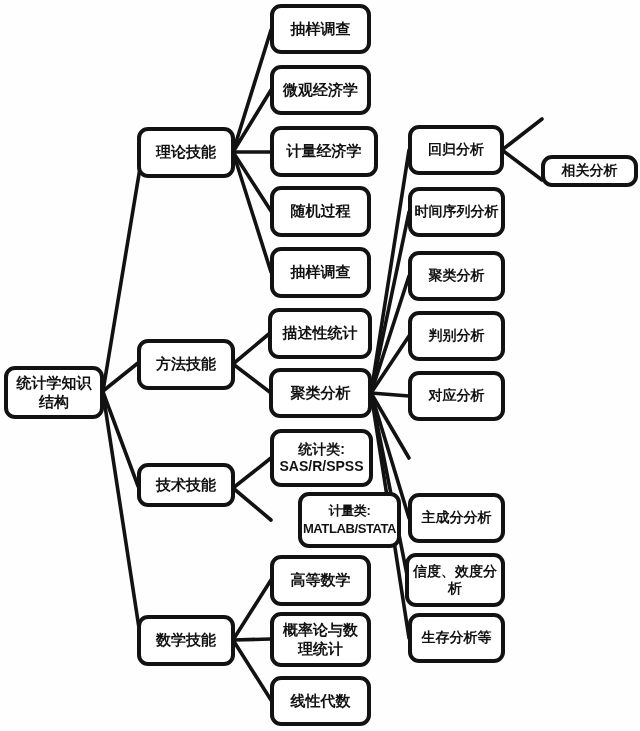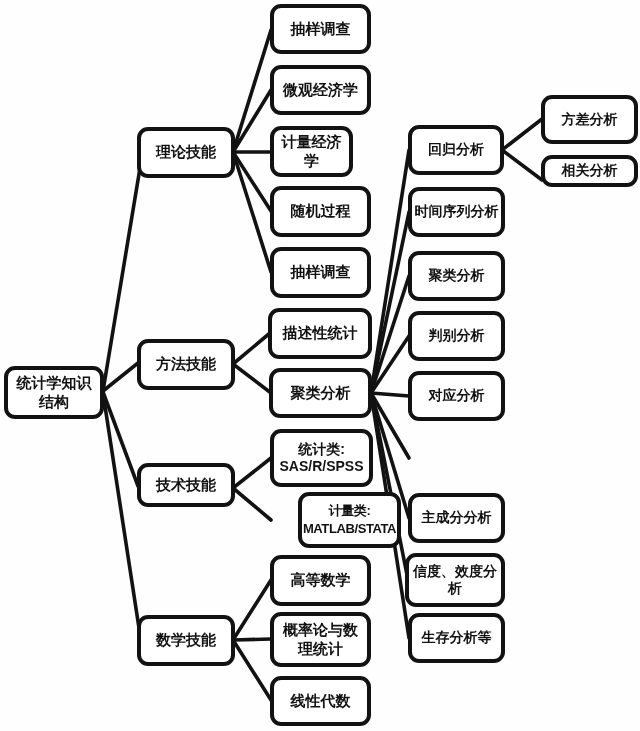--- a/index.html
+++ b/index.html
@@ -63,21 +63,21 @@
 
   <div class="node" style="left:4px;top:366px;width:100px;height:53px">统计学知识结构</div>
 
   <div class="node" style="left:137px;top:127px;width:98px;height:51px">理论技能</div>
   <div class="node" style="left:137px;top:339px;width:98px;height:51px">方法技能</div>
   <div class="node" style="left:137px;top:463px;width:98px;height:44px">技术技能</div>
   <div class="node" style="left:137px;top:615px;width:98px;height:51px">数学技能</div>
 
   <div class="node" style="left:270px;top:4px;width:101px;height:50px">抽样调查</div>
   <div class="node" style="left:270px;top:65px;width:101px;height:50px">微观经济学</div>
-  <div class="node" style="left:270px;top:126px;width:83px;height:51px">计量经济学</div>
+  <div class="node" style="left:270px;top:126px;width:108px;height:51px">计量经济学</div>
   <div class="node" style="left:270px;top:186px;width:101px;height:51px">随机过程</div>
   <div class="node" style="left:270px;top:247px;width:101px;height:51px">抽样调查</div>
 
   <div class="node" style="left:268px;top:308px;width:104px;height:51px">描述性统计</div>
   <div class="node" style="left:269px;top:368px;width:103px;height:50px">聚类分析</div>
 
   <div class="node fs14" style="left:270px;top:429px;width:103px;height:58px">统计类:
 SAS/R/SPSS</div>
   <div class="node condensed" style="left:270px;top:492px;width:103px;height:56px">计量类:
 MATLAB/STATA</div>
@@ -88,16 +88,15 @@
 
   <div class="node fs14" style="left:408px;top:125px;width:96px;height:50px">回归分析</div>
   <div class="node fs14" style="left:408px;top:187px;width:97px;height:50px">时间序列分析</div>
   <div class="node fs14" style="left:408px;top:251px;width:97px;height:50px">聚类分析</div>
   <div class="node fs14" style="left:408px;top:311px;width:97px;height:50px">判别分析</div>
   <div class="node fs14" style="left:408px;top:371px;width:97px;height:50px">对应分析</div>
   <div class="node fs14" style="left:408px;top:493px;width:97px;height:50px">主成分分析</div>
   <div class="node fs14" style="left:405px;top:553px;width:100px;height:54px">信度、效度分析</div>
   <div class="node fs14" style="left:408px;top:613px;width:97px;height:50px">生存分析等</div>
 
-  <div class="node fs14" style="left:541px;top:95px;width:97px;height:49px">方差分析</div>
   <div class="node fs14" style="left:541px;top:155px;width:97px;height:32px">相关分析</div>
 
 </div>
 
 </body></html>

